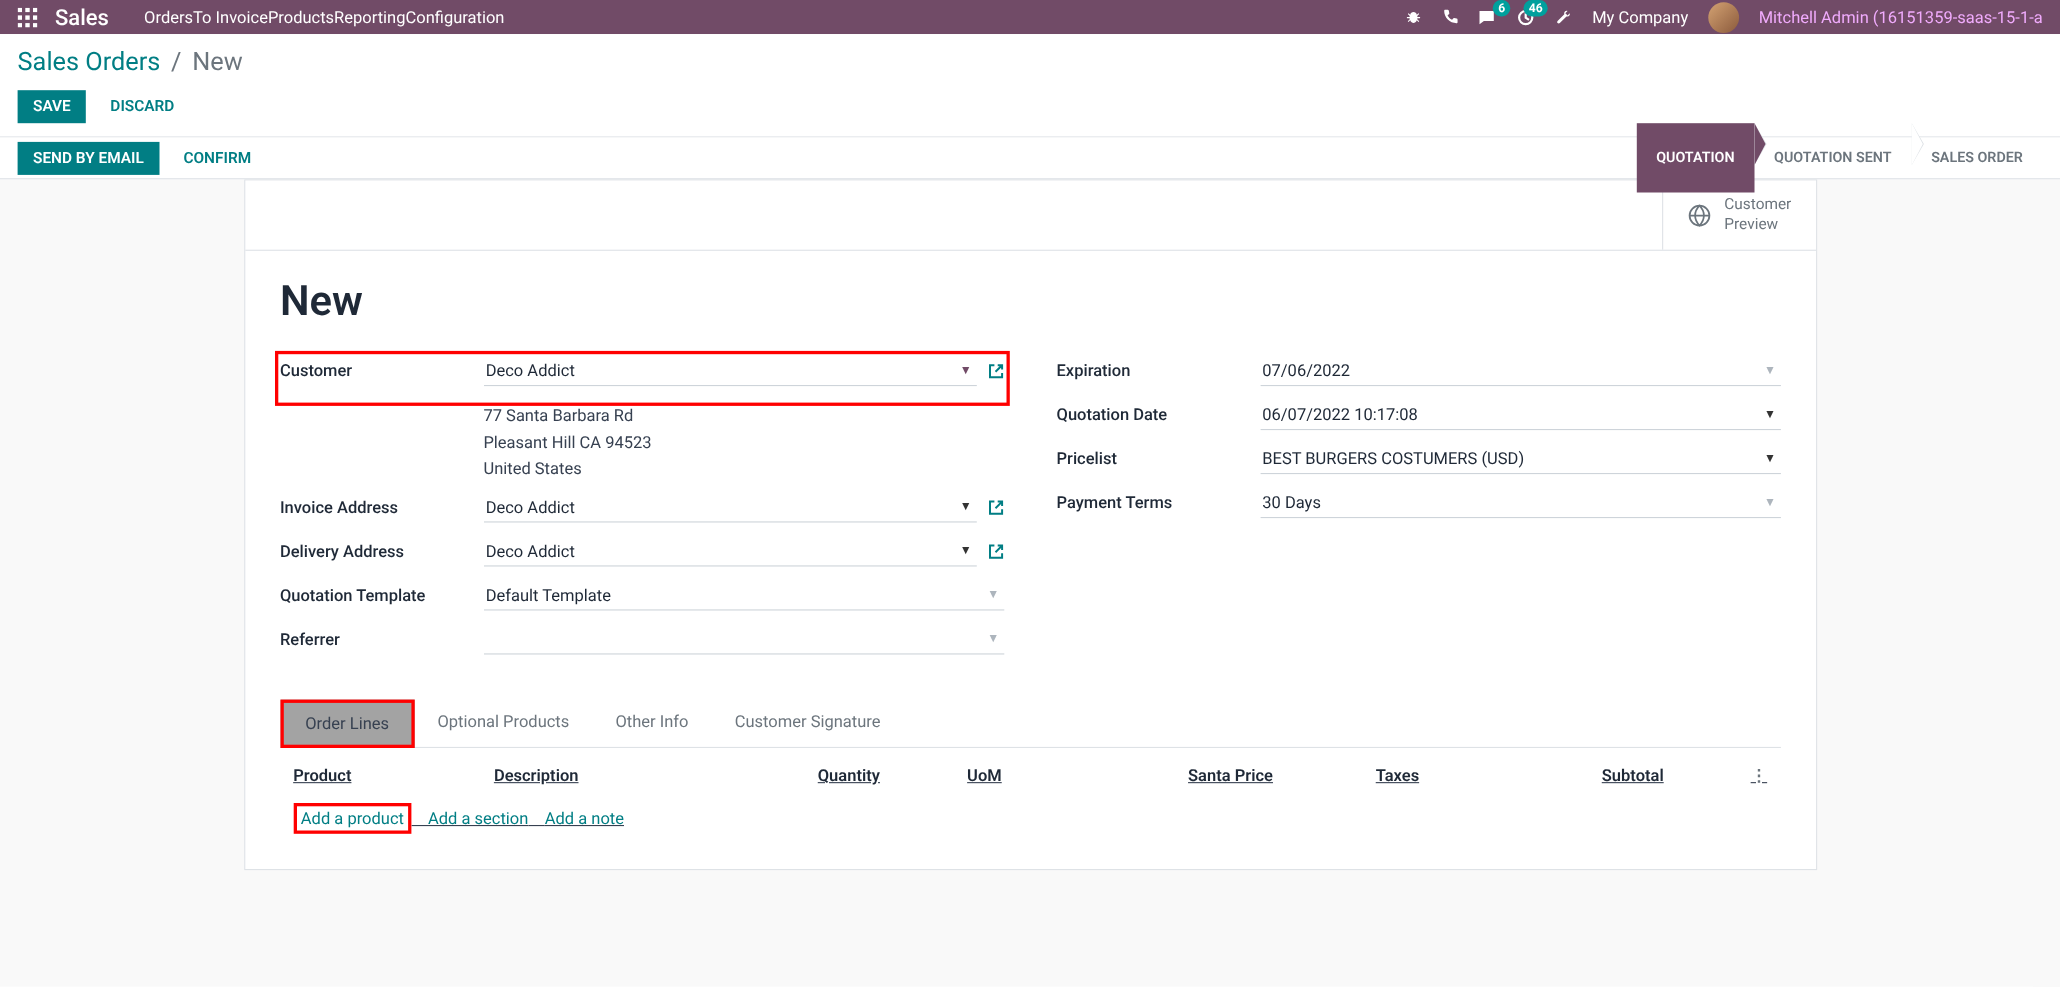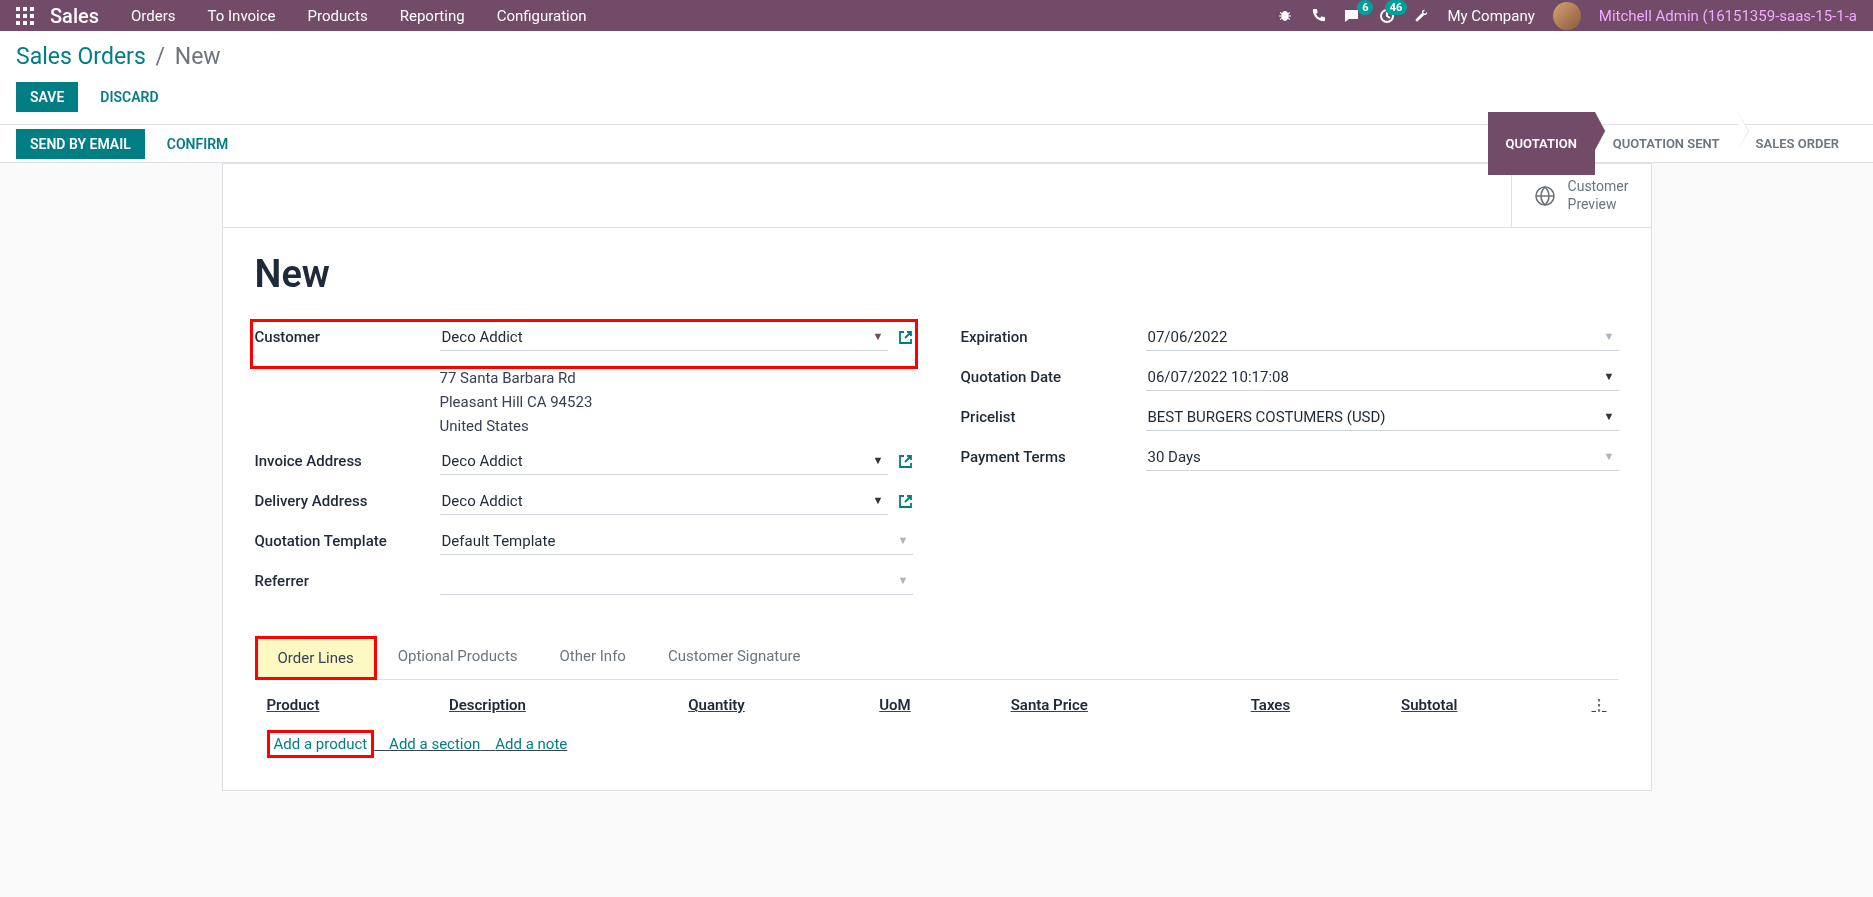--- a/index.html
+++ b/index.html
@@ -2,21 +2,21 @@
 <html><head>
 <meta charset="utf-8">
 <style>
 * { margin: 0; padding: 0; box-sizing: border-box; font-family: -apple-system, BlinkMacSystemFont, "Segoe UI", Roboto, "Helvetica Neue", Arial, sans-serif; }
 body { background: #f9f9f9; color: #374151; overflow-x: hidden; }
 
 
 .navbar { background: #714B67; color: #fff; display: flex; align-items: center; height: 31px; padding: 0 16px; font-size: 15px; }
 .apps-icon { margin-right: 16px; display: inline-flex; }
 .brand { font-size: 20px; font-weight: 500; margin-right: 32px; }
-.nav-menu { display: flex; gap: 32px; }
+.nav-menu { display: flex; }
 .nav-item { color: #fff; cursor: pointer; }
 .navbar-right { margin-left: auto; display: flex; align-items: center; gap: 18px; }
 .nav-icon { color: #fff; cursor: pointer; position: relative; display: inline-flex; align-items: center; }
 .badge { position: absolute; top: -8px; right: -12px; background: #00A09D; color: #fff; font-size: 11px; font-weight: bold; padding: 1px 5px; border-radius: 9px; }
 .company { color: #fff; }
 .avatar { width: 28px; height: 28px; border-radius: 50%; background: linear-gradient(135deg,#d4a373,#8b5a3c); display: inline-block; }
 .username { color: #f0abfc; white-space: nowrap; overflow: hidden; }
 
 
 .control-panel { background: #fff; padding: 12px 16px 0; border-bottom: 1px solid #dee2e6; }
@@ -61,27 +61,27 @@
 .external-link { color: #017E84; margin-left: 10px; cursor: pointer; display: inline-flex; }
 .field-wrap { display: flex; align-items: center; }
 .address-lines { font-size: 15px; color: #374151; line-height: 1.6; margin-top: 2px; }
 
 .highlight-red { border: 3px solid #ff0000; }
 .hl-customer { padding: 2px; margin: -5px; }
 
 
 .tabs { display: flex; border-bottom: 1px solid #dee2e6; margin-top: 28px; }
 .tab { padding: 10px 20px; font-size: 15px; color: #6c757d; cursor: pointer; border: 1px solid transparent; border-bottom: none; margin-bottom: -1px; }
-.tab.active { color: #374151; border-color: #dee2e6; background: #fef9c3; border-radius: 4px 4px 0 0; }
+.tab.active { color: #374151; border-color: #dee2e6; background: #a3a3a3; border-radius: 4px 4px 0 0; }
 .tab.active.highlight-red { border: 3px solid #ff0000; border-radius: 0; }
 
 
 .order-table { width: 100%; margin-top: 8px; border-collapse: collapse; text-decoration: underline; }
 .order-table th { text-align: left; font-weight: 600; color: #1f2937; font-size: 15px; padding: 8px 12px; }
-.order-table th.right { text-align: left; }
+.order-table th.right { text-align: center; }
 .order-table td { padding: 8px 12px; font-size: 15px; }
 .add-link { color: #017E84; cursor: pointer; }
 .add-link.hl { border: 3px solid #ff0000; padding: 2px 4px; display: inline-block; }
 .kebab { color: #6c757d; cursor: pointer; }
 
 svg { display: block; }
 </style>
 </head>
 <body>
 

